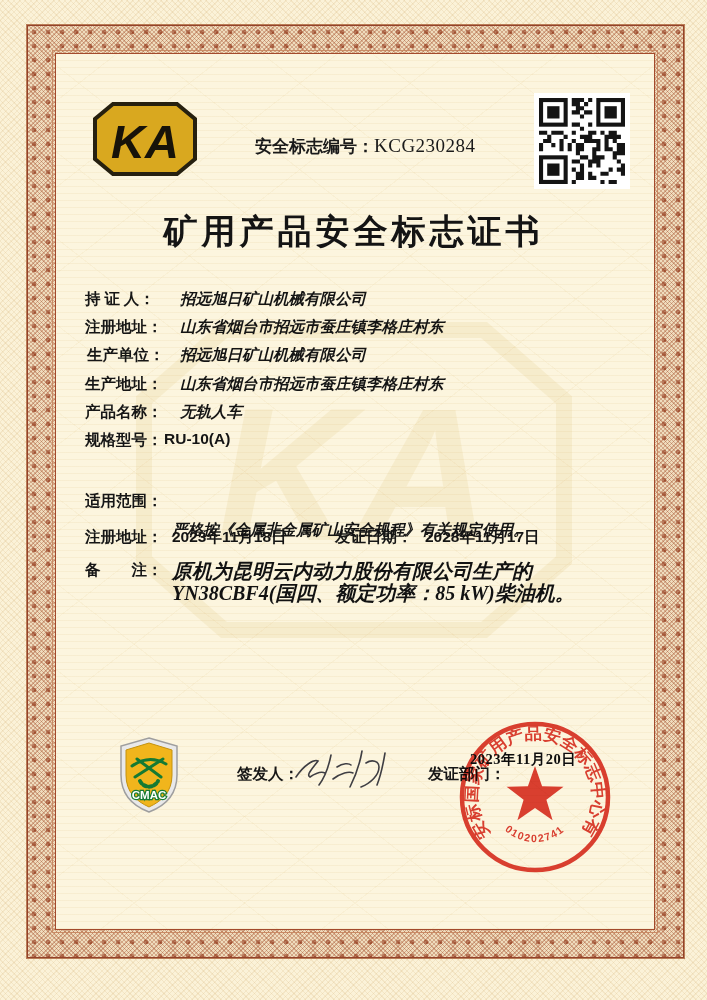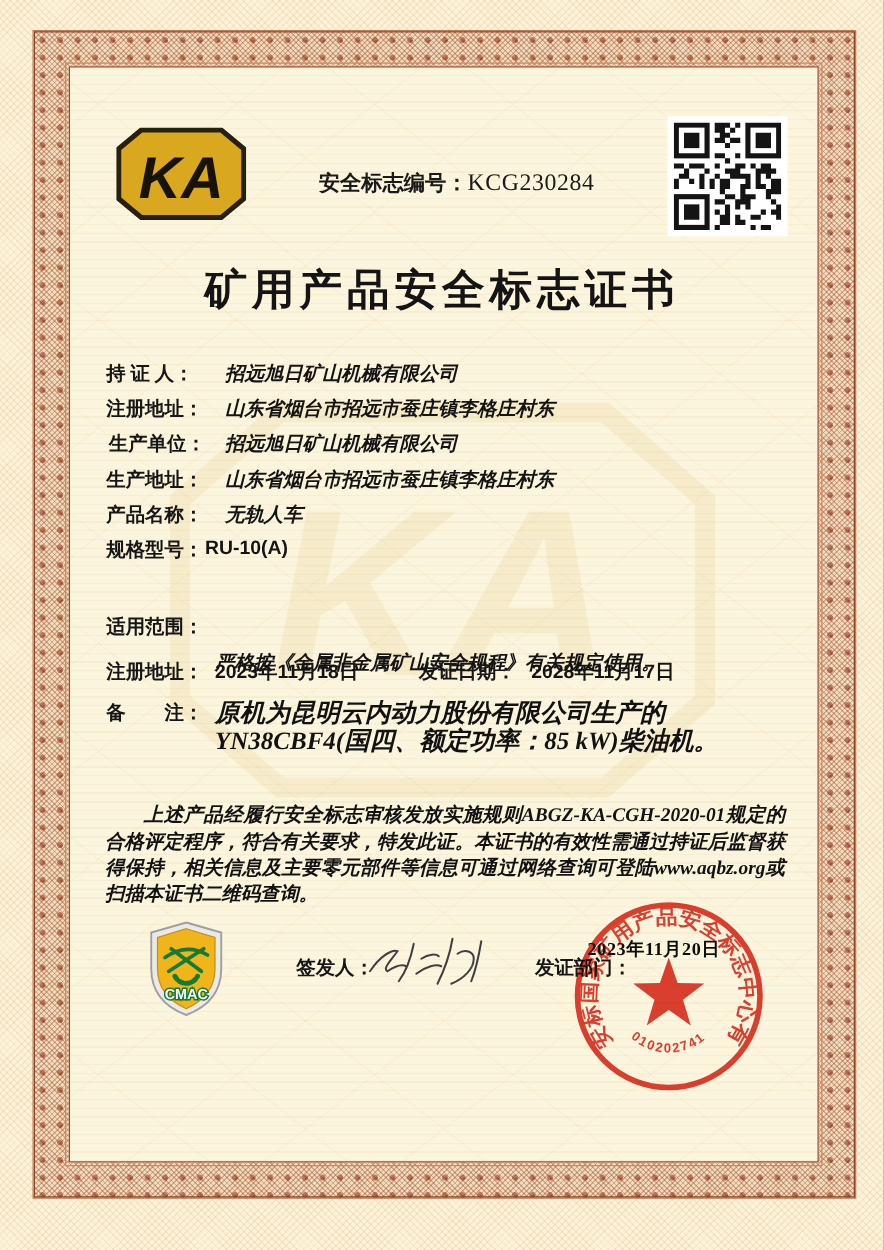--- a/index.html
+++ b/index.html
@@ -121,21 +121,20 @@
   <div class="abs kai" style="left:172px;top:520px;">严格按《金属非金属矿山安全规程》有关规定使用。</div>
 
   <div class="abs lbl" style="left:85px;top:527px;">注册地址：</div>
   <div class="abs hei" style="left:172px;top:527px;">2023年11月18日</div>
   <div class="abs lbl" style="left:335px;top:527px;">发证日期：</div>
   <div class="abs hei" style="left:425px;top:527px;">2028年11月17日</div>
 
   <div class="abs lbl" style="left:85px;top:560px;">备　　注：</div>
   <div class="abs kaib" style="left:172px;top:560px;width:462px;font-size:20px;line-height:22px;white-space:normal;">原机为昆明云内动力股份有限公司生产的YN38CBF4(国四、额定功率：85 kW)柴油机。</div>
 
-  <div class="abs statement kaib">上述产品经履行安全标志审核发放实施规则ABGZ-KA-CGH-2020-01规定的合格评定程序，符合有关要求，特发此证。本证书的有效性需通过持证后监督获得保持，相关信息及主要零元部件等信息可通过网络查询可登陆www.aqbz.org或扫描本证书二维码查询。</div>
 
   <svg class="abs" style="left:117px;top:737px;" width="64" height="76" viewBox="0 0 64 76">
     <path d="M32 1 L60 9 V38 C60 58 48 69 32 75 C16 69 4 58 4 38 V9 Z" fill="#e9e9e9" stroke="#9e9e9e" stroke-width="1.5"></path>
     <path d="M32 6 L55 13 V38 C55 55 45 64 32 70 C19 64 9 55 9 38 V13 Z" fill="#f1b51c" stroke="#c4920f" stroke-width="1"></path>
     <g stroke="#157a33" fill="none" stroke-width="3" stroke-linecap="round">
       <path d="M18 40 L46 22"></path>
       <path d="M20 22 L44 40"></path>
       <path d="M15 29 Q32 17 49 27"></path>
       <path d="M23 44 A10 10 0 0 0 41 44" stroke-dasharray="3 2.4" stroke-width="4"></path>
     </g>

